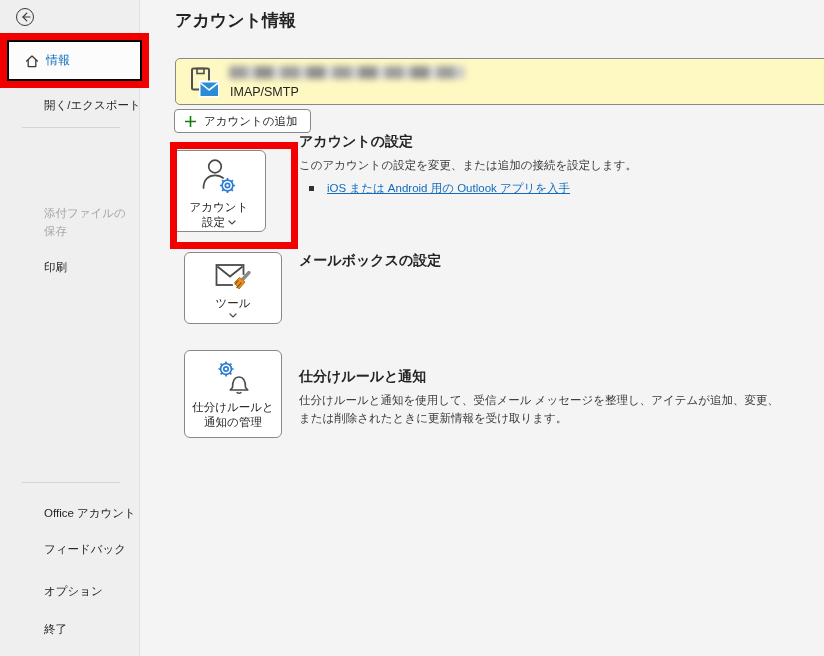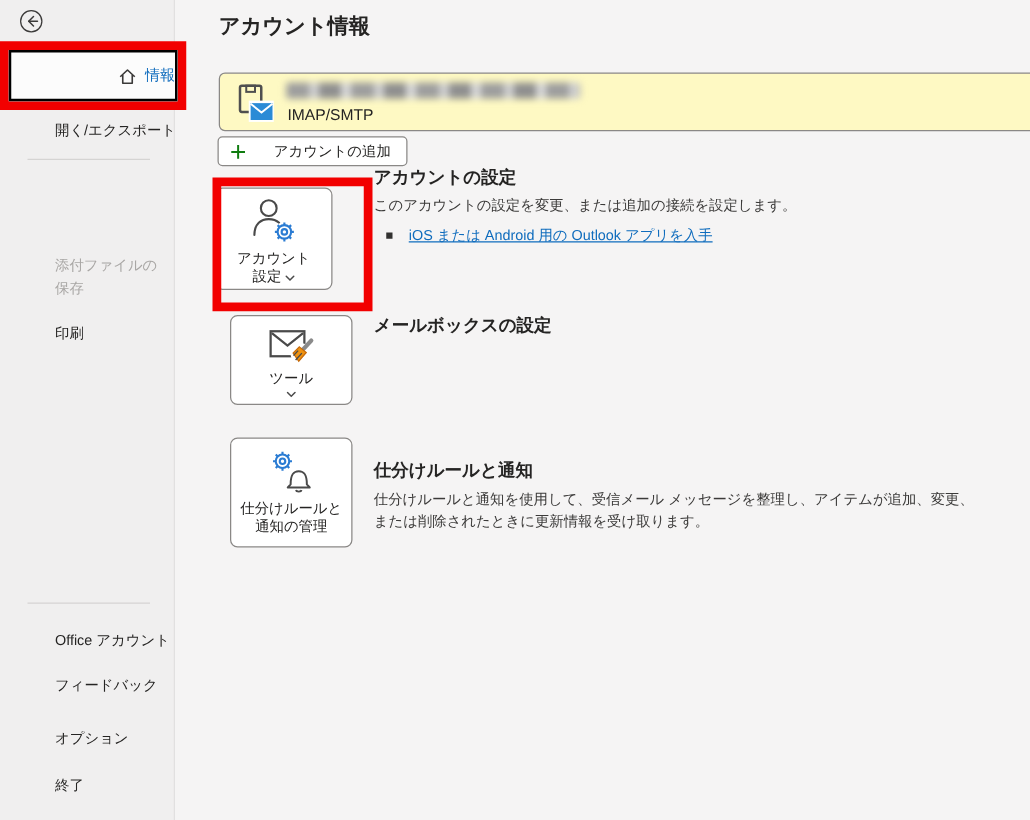--- a/index.html
+++ b/index.html
@@ -10,33 +10,33 @@
   
   .sidebar{position:absolute;left:0;top:0;width:139px;height:656px;background:#f0efef;border-right:1px solid #e1e0e0;}
   .back-btn{position:absolute;left:16px;top:8px;width:18px;height:18px;border:1.5px solid #3b3a39;border-radius:50%;
     display:flex;align-items:center;justify-content:center;box-sizing:border-box;cursor:pointer;background:transparent;}
   .sb-item{position:absolute;left:44px;width:90px;font-size:11.5px;line-height:18px;color:#252423;cursor:pointer;word-break:break-all;}
   .sb-item.disabled{color:#a8a6a4;cursor:default;}
   .sb-divider{position:absolute;left:22px;width:98px;height:1px;background:#d5d4d3;}
   
   .info-annotation{position:absolute;left:0;top:33px;width:149px;height:55px;border:7px solid var(--annotation-red,#f20000);box-sizing:border-box;z-index:5;}
   .info-item{width:100%;height:100%;box-sizing:border-box;border:2px solid #000;background:#fcfcfc;
-    display:flex;align-items:center;gap:6px;padding-left:15px;cursor:pointer;justify-content:flex-end;}
+    display:flex;align-items:center;gap:6px;padding-left:15px;cursor:pointer;}
   .info-item span{font-size:12px;color:var(--accent,#0f6cbd);}
   
   .main{position:absolute;left:140px;top:0;width:684px;height:656px;background:#f5f4f4;}
   .page-title{position:absolute;left:35px;top:9px;margin:0;font-size:17px;font-weight:700;line-height:24px;color:#252423;}
   .account-select{position:absolute;left:35px;top:58px;width:675px;height:47px;box-sizing:border-box;
     background:#fef9c3;border:1px solid #8a8886;border-radius:5px;cursor:pointer;}
   .acct-ic{position:absolute;left:14px;top:7px;}
   .blur-email{position:absolute;left:53px;top:7px;width:235px;height:13px;border-radius:2px;filter:blur(3px);
     background:repeating-linear-gradient(90deg,#9e9e9e 0 18px,#cfcfcf 18px 26px,#8f8f8f 26px 44px,#d8d8d8 44px 52px);}
   .protocol{position:absolute;left:54px;top:26px;font-size:12.5px;color:#252423;}
   .dd-chev{position:absolute;right:11px;top:20px;}
-  .add-account{position:absolute;left:34px;top:109px;height:24px;padding:0 12px 0 9px;display:flex;align-items:center;gap:22px;
+  .add-account{position:absolute;left:34px;top:109px;height:24px;padding:0 12px 0 9px;display:flex;align-items:center;gap:7px;
     background:#fff;border:1px solid #8a8886;border-radius:4px;font-size:11.5px;color:#252423;cursor:pointer;font-family:inherit;}
   
   .tile{position:absolute;box-sizing:border-box;background:#fff;border:1px solid #8a8886;border-radius:6px;
     display:flex;flex-direction:column;align-items:center;cursor:pointer;padding:0;font-family:inherit;}
   .tile .ic{margin-bottom:2px;}
   .tile-label{font-size:11.5px;color:#252423;line-height:15px;display:flex;align-items:center;gap:3px;}
   .tile-chev{margin-top:2px;}
   .tile1{left:32px;top:150px;width:94px;height:82px;padding-top:5px;}
   .tile2{left:44px;top:252px;width:98px;height:72px;padding-top:9px;}
   .tile3{left:44px;top:350px;width:98px;height:88px;padding-top:7px;text-align:right;}

